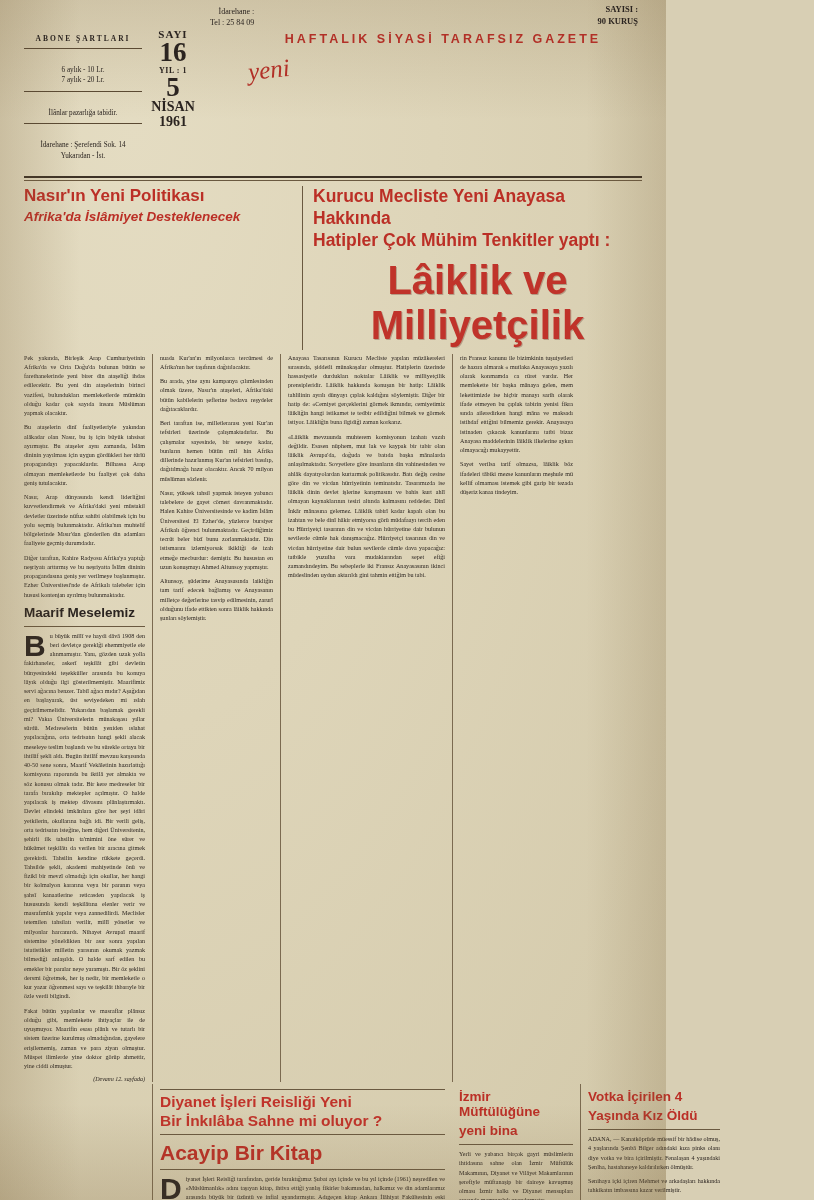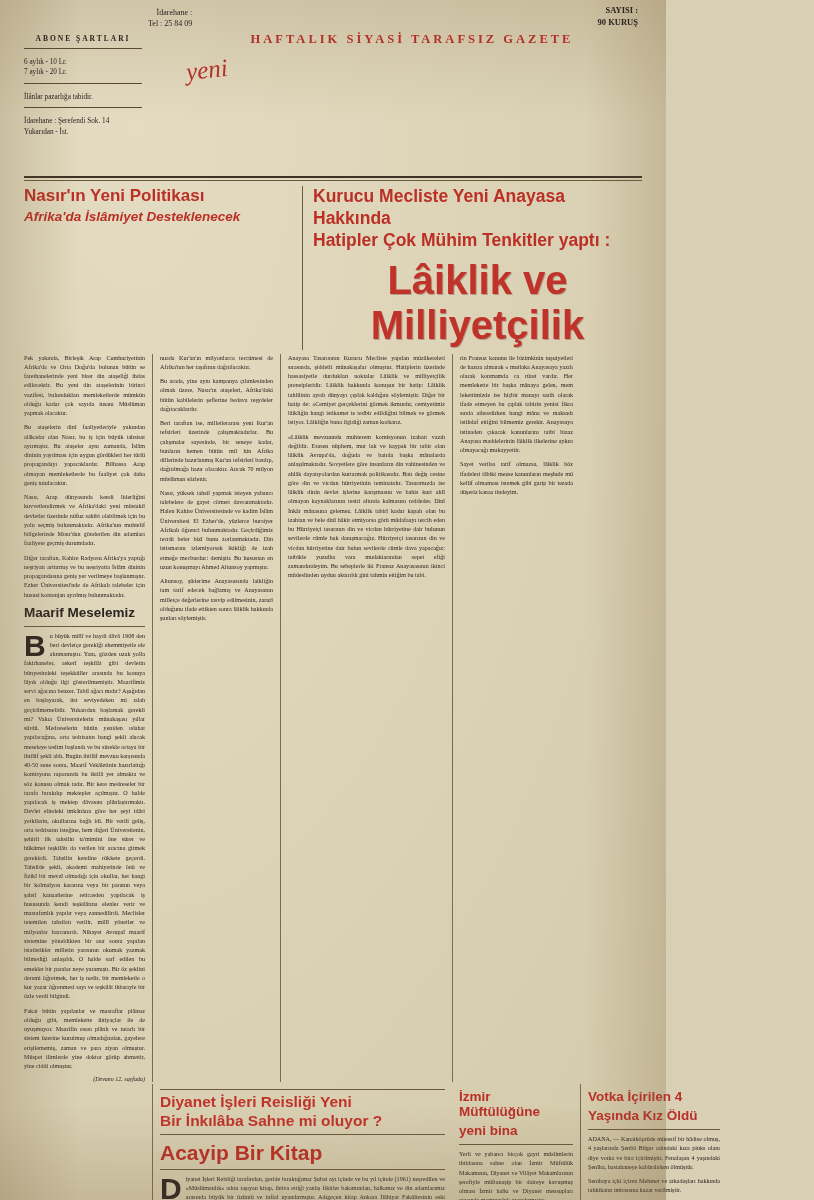--- a/index.html
+++ b/index.html
@@ -26,21 +26,21 @@
     pointer-events:none;
   }
   
   .masthead{display:flex;align-items:flex-start;position:relative;height:150px;}
   .mh-left{width:118px;flex:0 0 118px;font-size:7.2px;line-height:1.45;padding-top:12px;}
   .mh-left .abone{
     text-align:center;font-weight:bold;letter-spacing:2px;font-size:7.5px;
     margin-bottom:2px;
   }
   .mh-left .rule{border-top:1px solid #5b4a33;margin:3px 0;}
-  .mh-left p{margin:8px 0 5px 0;}
+  .mh-left p{margin:16px 0 5px 0;text-align:center;}
   .mh-num{
     width:62px;flex:0 0 62px;text-align:center;padding-top:6px;
     font-family:"Liberation Serif",serif;
   }
   .mh-num .lbl{font-weight:bold;font-size:11px;letter-spacing:1px;}
   .mh-num .big{font-weight:bold;font-size:27px;line-height:.95;}
   .mh-num .sml{font-size:8px;font-weight:bold;letter-spacing:.5px;}
   .mh-num .mid{font-weight:bold;font-size:14px;line-height:1.05;}
   .mh-title{flex:1;position:relative;text-align:center;padding-top:4px;}
   .yeni{
@@ -50,21 +50,21 @@
   }
   .istiklal{
     font-family:"Liberation Sans",sans-serif;font-weight:bold;
     color:#c0332a;font-size:63px;letter-spacing:5px;line-height:1;
     margin-left:36px;margin-top:18px;
     text-shadow:1px 1px 0 rgba(90,30,20,.35);
   }
   .subline{
     color:#b23027;font-size:12.5px;letter-spacing:3px;font-weight:bold;
     margin-top:6px;margin-left:40px;
-    font-family:Liberation Serif, serif;
+    font-family:Liberation Sans, sans-serif;
   }
   .mh-addr{
     position:absolute;left:6px;bottom:18px;font-size:8px;line-height:1.4;text-align:right;
   }
   .mh-price{
     position:absolute;right:4px;bottom:18px;font-size:8.5px;line-height:1.4;text-align:right;
     font-weight:bold;
   }
   .hr-thick{border:0;border-top:2px solid #3d3226;margin:4px 0 0 0;}
   .hr-thin{border:0;border-top:1px solid #6a5940;margin:2px 0 5px 0;}
@@ -136,20 +136,28 @@
       </p>
       <div class="rule"></div>
       <p>İlânlar pazarlığa tabidir.</p>
       <div class="rule"></div>
       <p>
         <span>İdarehane : Şerefendi  Sok. 14</span><br>
         <span>Yukarıdan - İst.</span>
       </p>
     </div>
 
+    <div class="mh-num">
+      <div class="lbl">SAYI</div>
+      <div class="big">16</div>
+      <div class="sml">YIL : 1</div>
+      <div class="big">5</div>
+      <div class="mid">NİSAN</div>
+      <div class="mid">1961</div>
+    </div>
 
     <div class="mh-title">
       <div class="yeni">yeni</div>
       <div class="subline">HAFTALIK SİYASİ TARAFSIZ GAZETE</div>
       <div class="mh-addr">
         <span>İdarehane :</span><br>
         <span>Tel : 25 84 09</span>
       </div>
       <div class="mh-price">
         <span>SAYISI :</span><br>

